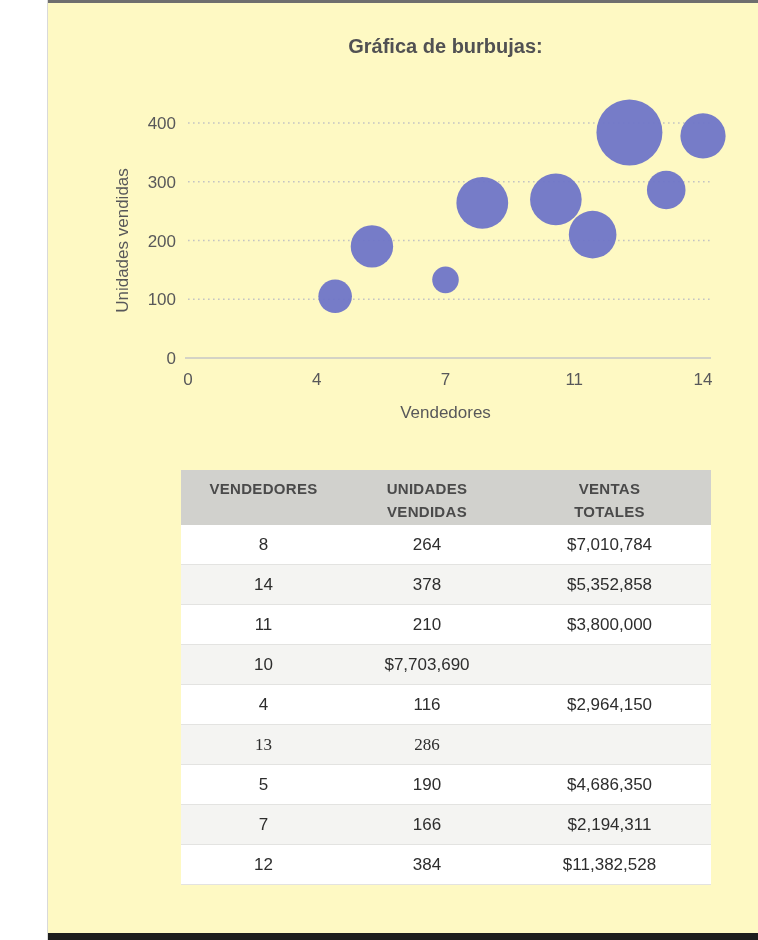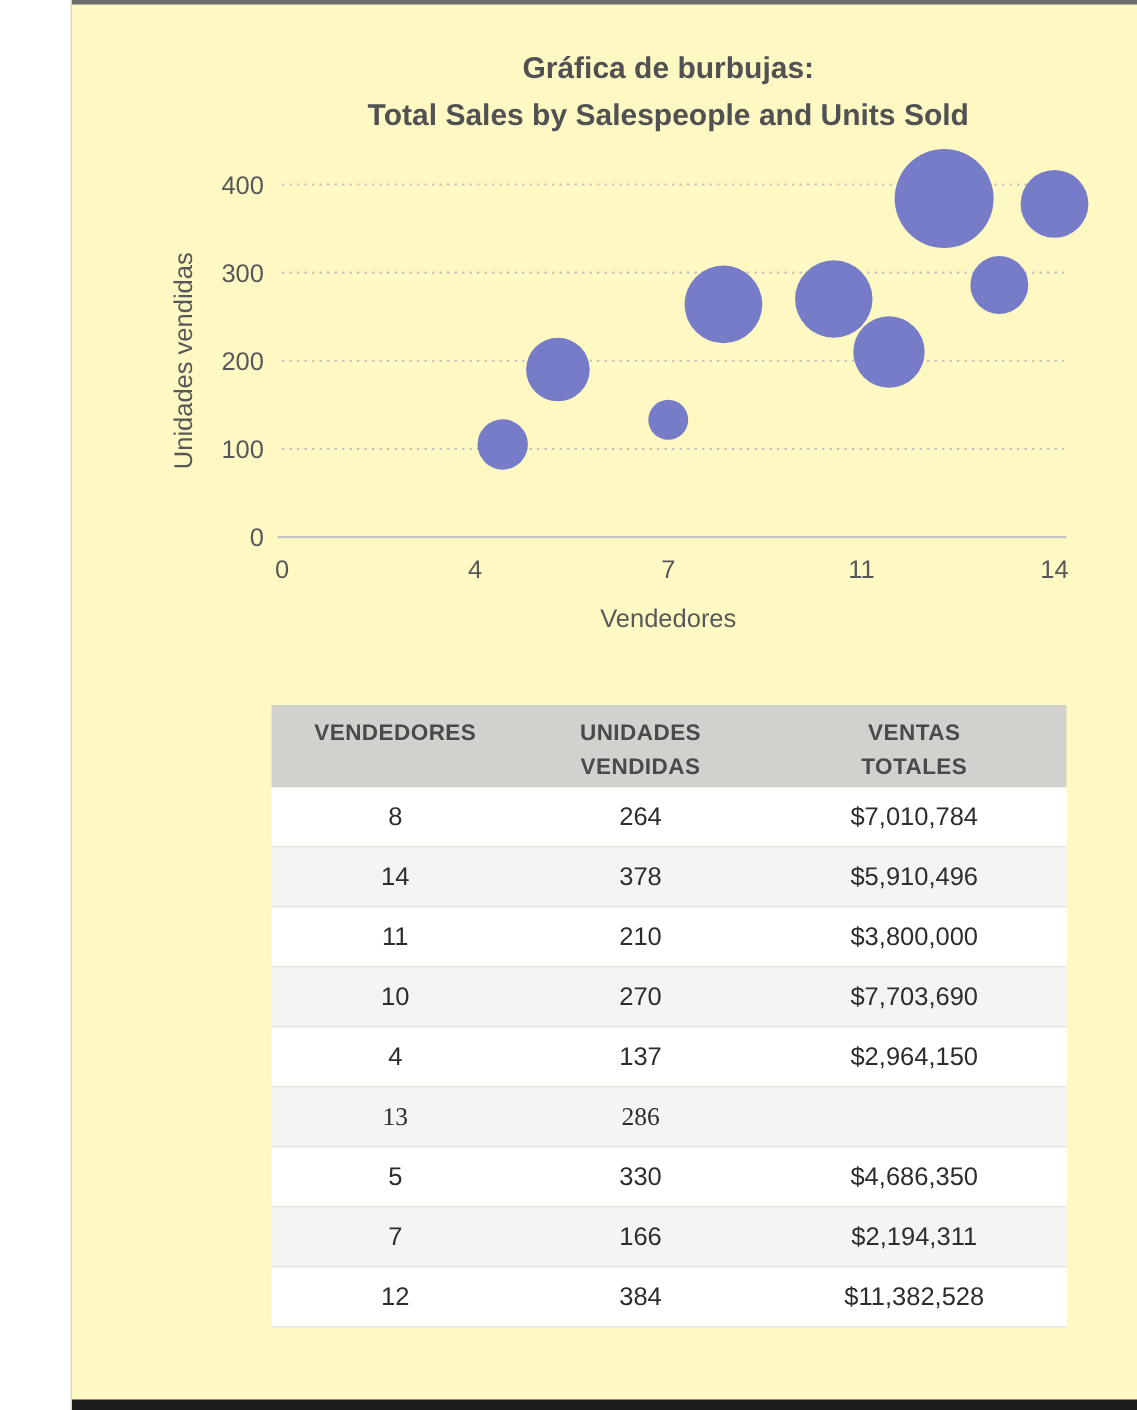--- a/index.html
+++ b/index.html
@@ -31,21 +31,20 @@
   }
 </style>
 </head>
 <body>
 
 <div class="frame">
   <div class="topbar" style="background: rgb(110, 110, 110);"></div>
 
   <div class="chart-title">
     <div>Gráfica de burbujas:</div>
-    <div>Total Sales by Salespeople and Units Sold</div>
   </div>
 
   <svg id="bubble-chart" width="758" height="445" viewBox="0 0 758 445">
       <text x="128" y="364" text-anchor="end">0</text>
       <line x1="140" y1="299.25" x2="663" y2="299.25" stroke="#c3c3c3" stroke-width="1.4" stroke-dasharray="1.6 3.4"></line>
       <text x="128" y="305.25" text-anchor="end">100</text>
       <line x1="140" y1="240.5" x2="663" y2="240.5" stroke="#c3c3c3" stroke-width="1.4" stroke-dasharray="1.6 3.4"></line>
       <text x="128" y="246.5" text-anchor="end">200</text>
       <line x1="140" y1="181.75" x2="663" y2="181.75" stroke="#c3c3c3" stroke-width="1.4" stroke-dasharray="1.6 3.4"></line>
       <text x="128" y="187.75" text-anchor="end">300</text>
@@ -80,44 +79,43 @@
     </div>
     <div id="tbody">
         <div class="trow">
           <div>8</div>
           <div>264</div>
           <div>$7,010,784</div>
         </div>
         <div class="trow" style="background: rgb(244, 244, 242);">
           <div>14</div>
           <div>378</div>
-          <div>$5,910,496</div>
+          <div>$5,352,858</div>
         </div>
         <div class="trow">
           <div>11</div>
           <div>210</div>
           <div>$3,800,000</div>
         </div>
         <div class="trow" style="background: rgb(244, 244, 242);">
           <div>10</div>
-          <div>270</div>
           <div>$7,703,690</div>
         </div>
         <div class="trow">
           <div>4</div>
-          <div>137</div>
+          <div>116</div>
           <div>$2,964,150</div>
         </div>
         <div class="trow" style="background: rgb(244, 244, 242); font-family: Liberation Serif, serif;">
           <div>13</div>
           <div>286</div>
         </div>
         <div class="trow">
           <div>5</div>
-          <div>330</div>
+          <div>190</div>
           <div>$4,686,350</div>
         </div>
         <div class="trow" style="background: rgb(244, 244, 242);">
           <div>7</div>
           <div>166</div>
           <div>$2,194,311</div>
         </div>
         <div class="trow">
           <div>12</div>
           <div>384</div>

